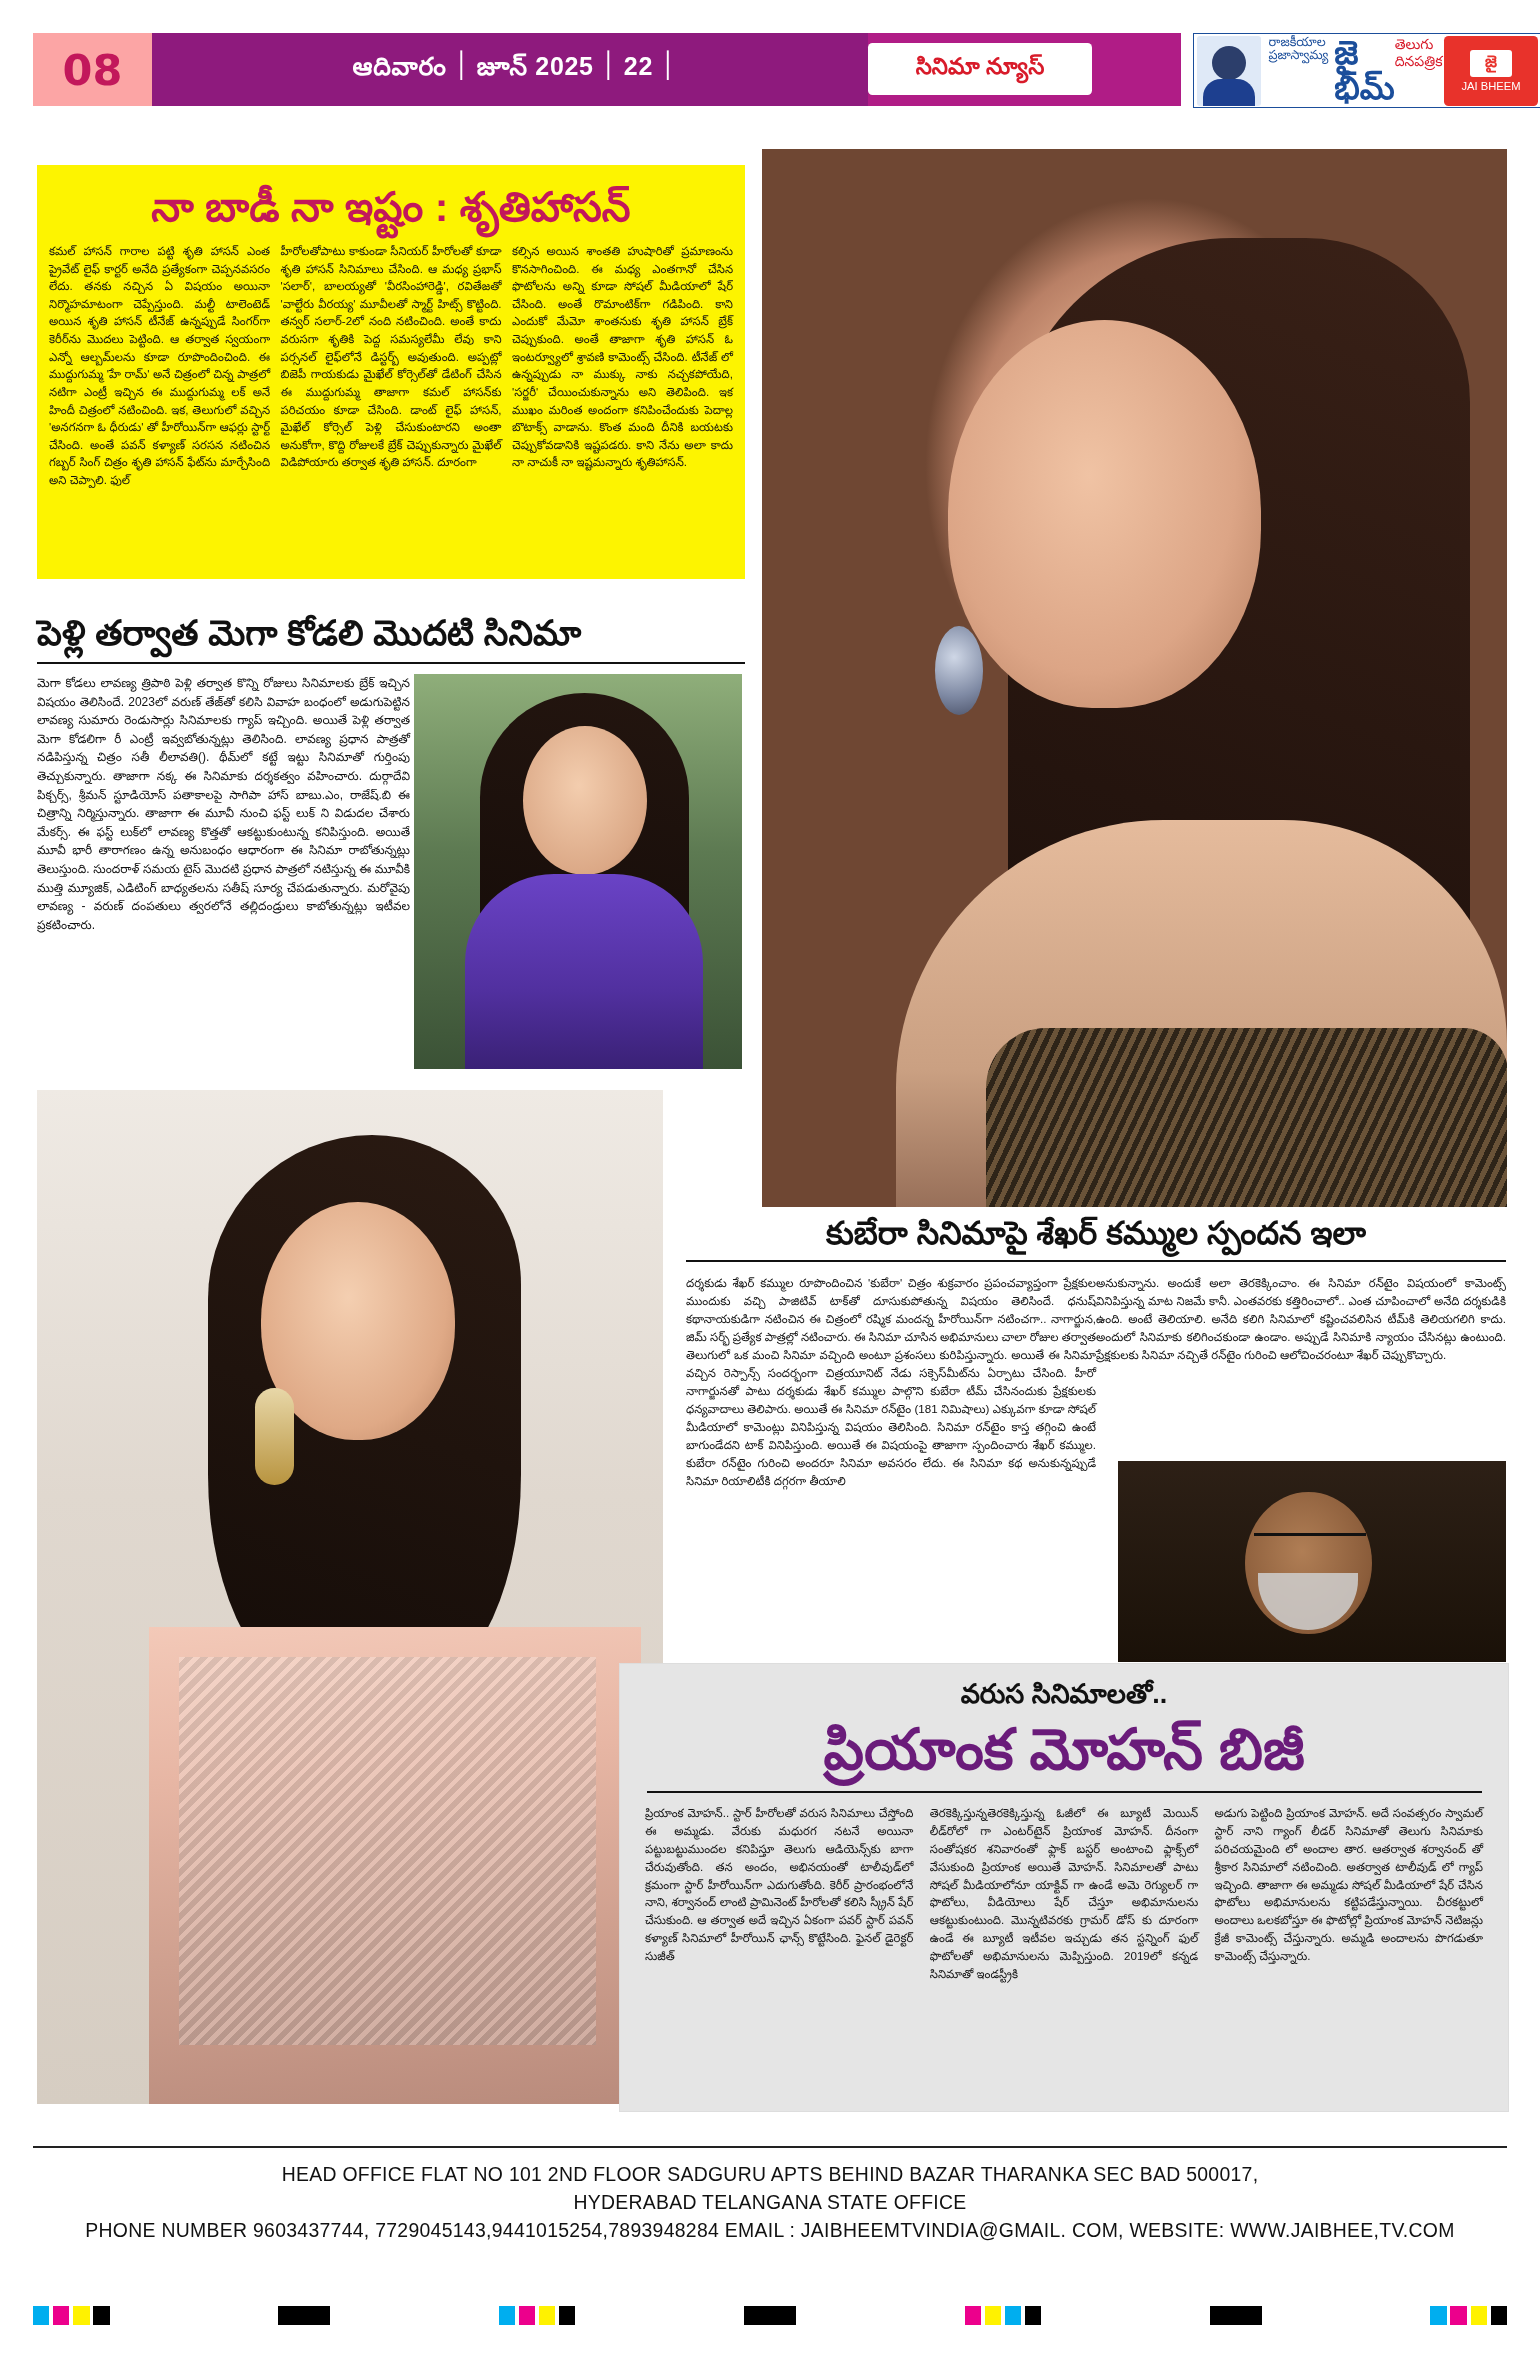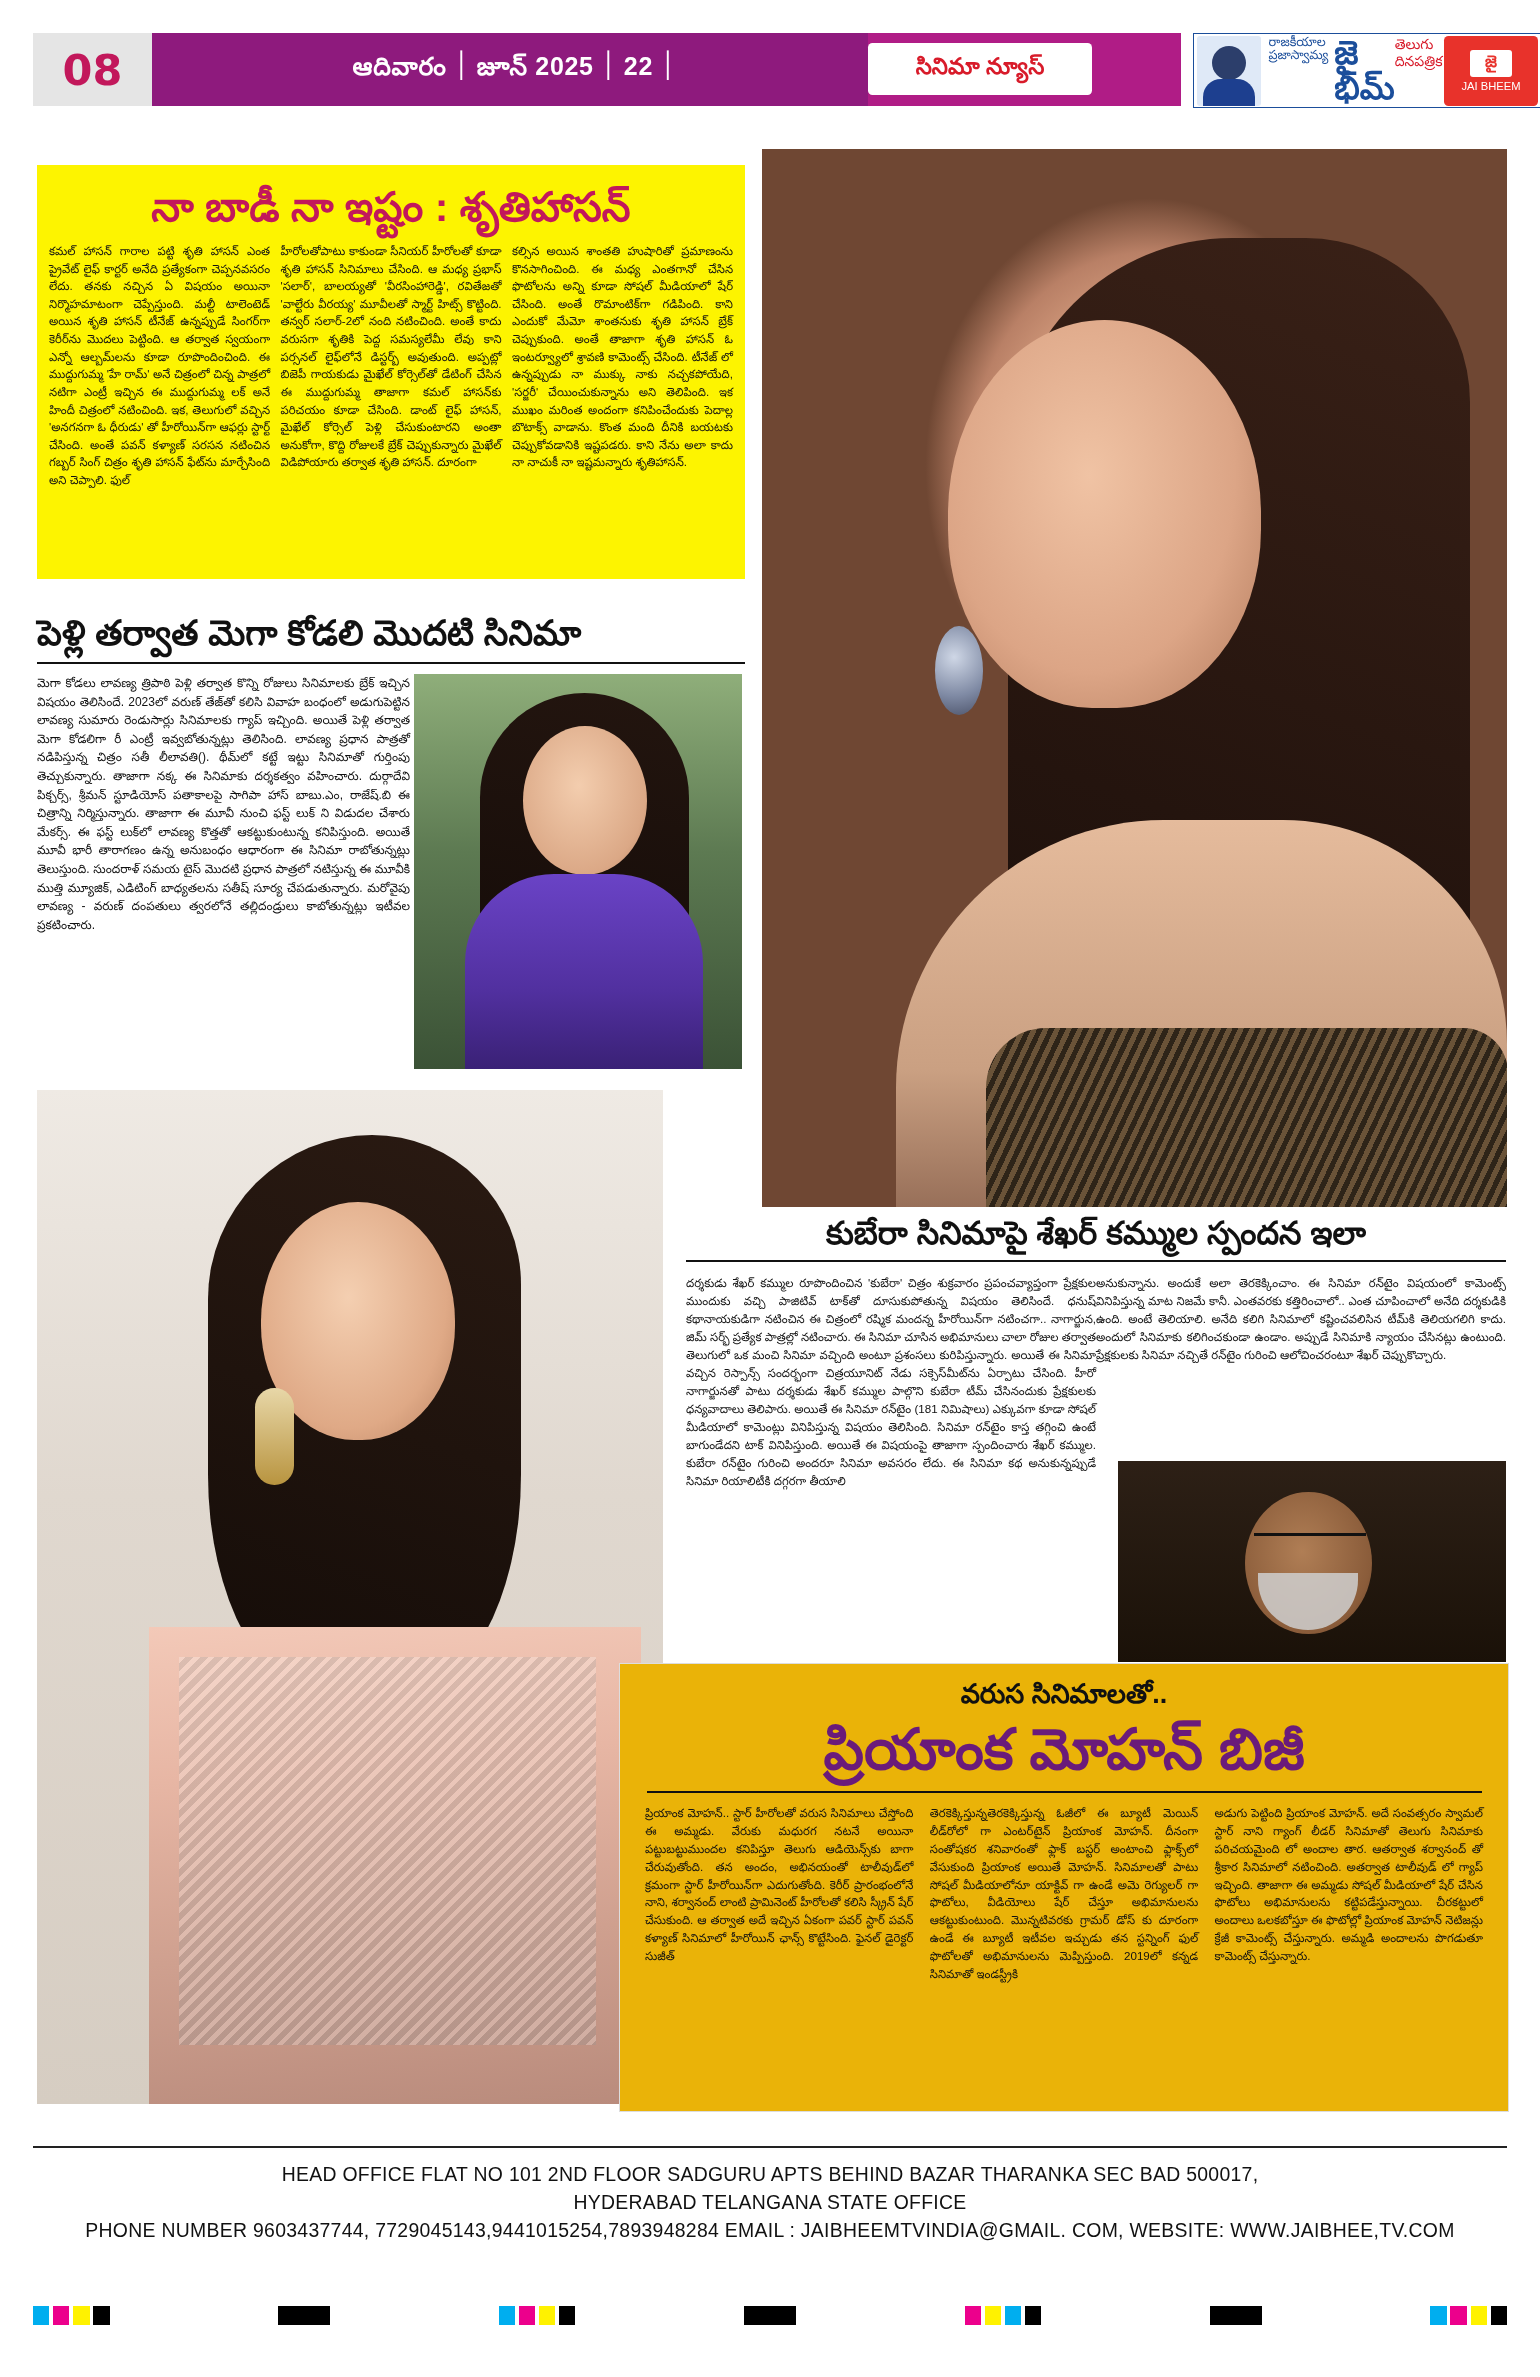--- a/index.html
+++ b/index.html
@@ -3,21 +3,21 @@
 <meta charset="utf-8">
 <style>
   html,body{margin:0;padding:0;background:#ffffff;}
   body{width:1541px;height:2377px;font-family:"Liberation Sans",sans-serif;color:#111;position:relative;overflow:hidden;}
   .page{position:absolute;inset:0;background:#fff;}
 
   
   .masthead{position:absolute;left:33px;top:33px;width:1474px;height:73px;}
   .mast-bg{position:absolute;left:0;top:0;width:1148px;height:73px;
      background:linear-gradient(90deg,#f6c21a 0 119px,#8e1a7d 119px 835px,#b01c86 835px 1148px);}
-  .pagenum{position:absolute;left:0;top:0;width:119px;height:73px;background:#e5e5e5;display:flex;align-items:center;justify-content:center;}
+  .pagenum{position:absolute;left:0;top:0;width:119px;height:73px;background:#fca5a5;display:flex;align-items:center;justify-content:center;}
   .pagenum span{color:#c2185b;font-size:43px;font-weight:bold;font-family:"DejaVu Sans",sans-serif;}
   .mast-date{position:absolute;left:127px;top:0;width:708px;height:73px;display:flex;align-items:center;justify-content:center;color:#fff;font-size:25px;font-weight:bold;letter-spacing:0.7px;}
   .mast-sec{position:absolute;left:835px;top:10.4px;width:224px;height:52px;background:#fff;border-radius:4.5px;display:flex;align-items:center;justify-content:center;color:#d81b2a;font-size:23px;font-weight:bold;}
   .mast-logo{position:absolute;left:1160px;top:0;width:347px;height:73px;background:#ffffff;border:1.5px solid #1b4e9b;display:flex;align-items:center;}
   .logo-face{width:64px;height:70px;margin-left:3px;background:#dfe9f7;border-radius:3px;position:relative;overflow:hidden;}
   .logo-face:before{content:"";position:absolute;left:15px;top:10.4px;width:34px;height:34px;border-radius:50%;background:#2c3e6b;}
   .logo-face:after{content:"";position:absolute;left:6px;top:43px;width:52px;height:28px;border-radius:18px 18px 0 0;background:#1d3f8f;}
   .logo-mid{flex:1;display:flex;flex-direction:row;justify-content:center;padding-left:7.5px;}
   .logo-mid .l1{font-size:12.7px;color:#1b4e9b;line-height:1;}
   .logo-mid .l2{font-size:33px;font-weight:bold;color:#1b4e9b;line-height:1.05;}
@@ -70,21 +70,21 @@
   .s3-cols{position:absolute;left:686px;top:1274px;width:820px;display:flex;}
   .s3-cols .col{flex:1;font-size:11.6px;line-height:1.55;text-align:justify;}
 
   #photo-sekhar{left:1118px;top:1461px;width:388px;height:201px;
     background:linear-gradient(180deg,#2d2016 0%,#1a1108 100%);}
   #photo-sekhar .face{position:absolute;left:127px;top:31px;width:127px;height:142px;background:radial-gradient(ellipse at 45% 42%,#b07e55,#8a5c3a 70%,#5d3a22);border-radius:50%;}
   #photo-sekhar .glasses{position:absolute;left:136px;top:72px;width:112px;height:19.4px;border-top:3.7px solid #111;}
   #photo-sekhar .beard{position:absolute;left:140px;top:112px;width:100px;height:57px;background:#cfcfcf;border-radius:0 0 52px 52px;opacity:.85;}
 
   
-  .s4-wrap{position:absolute;left:619px;top:1663px;width:888px;height:447px;background:#eab308;border:0.7px solid #ddd;}
+  .s4-wrap{position:absolute;left:619px;top:1663px;width:888px;height:447px;background:#e5e5e5;border:0.7px solid #ddd;}
   .s4-kicker{text-align:center;font-size:27px;font-weight:bold;color:#111;padding-top:15px;}
   .s4-title{text-align:center;font-size:57px;font-weight:bold;color:#6a1b7a;line-height:1.08;padding:3px 7.5px 7.5px;}
   .s4-rule{width:835px;height:2.2px;background:#111;margin:3px auto 10.4px;}
   .s4-cols{display:flex;gap:16.4px;padding:0 25px;}
   .s4-cols .col{flex:1;font-size:11.6px;line-height:1.55;text-align:justify;}
 
   
   .footer{position:absolute;left:33px;top:2146px;width:1474px;text-align:center;}
   .foot-rule{width:100%;height:1.5px;background:#222;margin-bottom:12px;}
   .foot-line{font-size:19.4px;line-height:1.45;letter-spacing:0.3px;}

